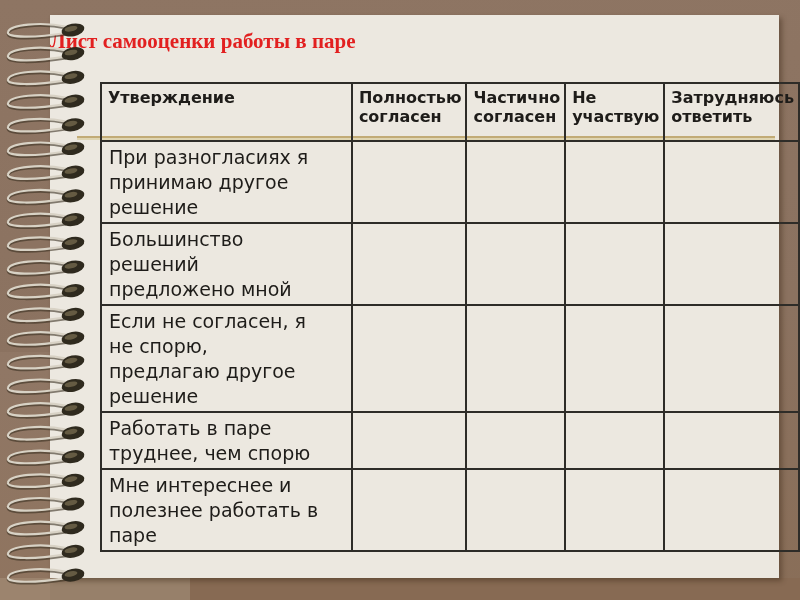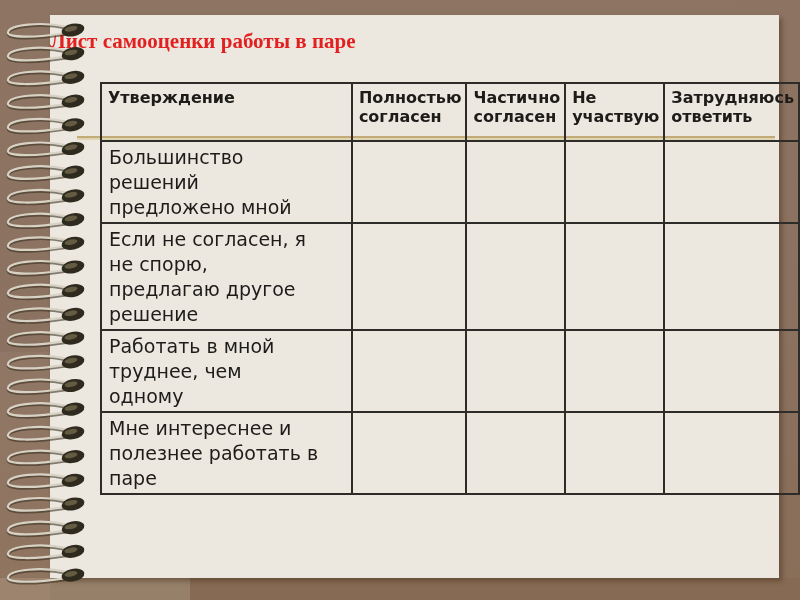--- a/index.html
+++ b/index.html
@@ -70,36 +70,43 @@
       <thead>
           <tr class="hdr" id="hdr-row">
             <th>Утверждение</th>
             <th>Полностью согласен</th>
             <th>Частично согласен</th>
             <th>Не участвую</th>
             <th class="last">Затрудняюсь ответить</th>
           </tr>
         </thead>
       <tbody id="tbl-body">
+          <tr class="r1">
+            <td class="stmt">При разногласиях я принимаю другое решение</td>
+            <td class="ans"></td>
+            <td class="ans"></td>
+            <td class="ans"></td>
+            <td class="ans"></td>
+          </tr>
           <tr class="r2">
             <td class="stmt">Большинство решений предложено мной</td>
             <td class="ans"></td>
             <td class="ans"></td>
             <td class="ans"></td>
             <td class="ans"></td>
           </tr>
           <tr class="r3">
             <td class="stmt">Если не согласен, я не спорю, предлагаю другое решение</td>
             <td class="ans"></td>
             <td class="ans"></td>
             <td class="ans"></td>
             <td class="ans"></td>
           </tr>
           <tr class="r4">
-            <td class="stmt">Работать в мной труднее, чем одному</td>
+            <td class="stmt">Работать в паре труднее, чем спорю</td>
             <td class="ans"></td>
             <td class="ans"></td>
             <td class="ans"></td>
             <td class="ans"></td>
           </tr>
           <tr class="r5">
             <td class="stmt">Мне интереснее и полезнее работать в паре</td>
             <td class="ans"></td>
             <td class="ans"></td>
             <td class="ans"></td>

